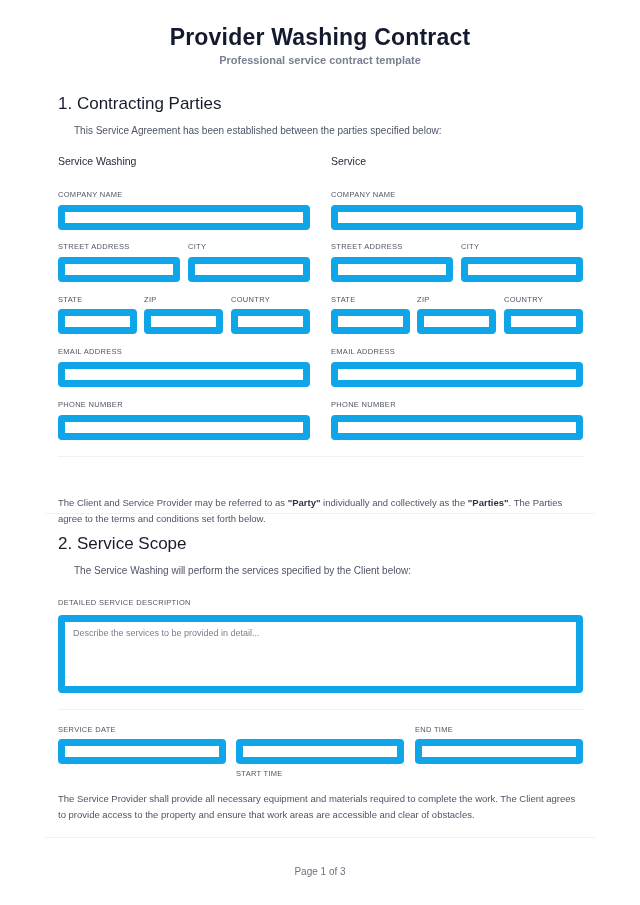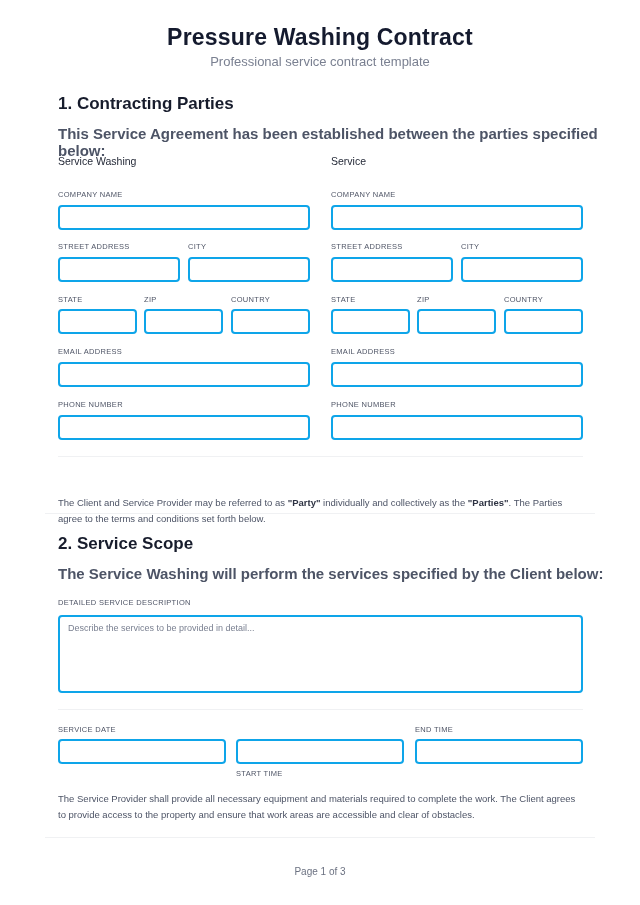--- a/index.html
+++ b/index.html
@@ -1,40 +1,40 @@
 <!DOCTYPE html>
 <html><head>
 <meta charset="utf-8">
 <style>
   html, body { margin: 0; padding: 0; background: #ffffff; }
   body { width: 640px; height: 905px; position: relative; overflow: hidden;
          font-family: "Liberation Sans", "DejaVu Sans", sans-serif; color: #1f2433; }
   .title { position: absolute; left: 0; width: 640px; top: 24px; text-align: center;
            font-size: 23px; font-weight: 700; color: #141a2e; letter-spacing: 0.2px; }
   .subtitle { position: absolute; left: 0; width: 640px; top: 54px; text-align: center;
-              font-size: 13px; color: #7a8091; }
-  .h2 { position: absolute; left: 58px; font-size: 17px; font-weight: 700; color: #171c2c; }
-  .intro { position: absolute; left: 58px; font-size: 15px; color: #4d5466; font-weight: bold; }
+              font-size: 11px; color: #7a8091; font-weight: bold; }
+  .h2 { position: absolute; left: 58px; font-size: 17px; font-weight: 400; color: #171c2c; }
+  .intro { position: absolute; left: 74px; font-size: 10px; color: #4d5466; }
   .party-h { position: absolute; font-size: 10.5px; color: #252a38; }
   .label { position: absolute; font-size: 7.5px; color: #4f5566; letter-spacing: 0.3px; text-transform: uppercase; }
-  .field { position: absolute; height: 25px; border: 2px solid #0ea5e9; border-radius: 4px; background: #fff;
+  .field { position: absolute; height: 25px; border: 7px solid #0ea5e9; border-radius: 4px; background: #fff;
            box-sizing: border-box; }
   .field input, .field textarea { width: 100%; height: 100%; border: none; outline: none; background: transparent;
            font-family: "Liberation Sans", sans-serif; font-size: 9px; color: #4d5466; padding: 0 8px; box-sizing: border-box; }
   .field textarea { padding: 6px 8px; resize: none; }
   .field textarea::placeholder { color: #7a8091; }
   .para { position: absolute; left: 58px; width: 525px; font-size: 9.5px; line-height: 15.5px; color: #4d5466; }
   .para b { font-weight: 600; color: #2d3242; }
   .sep { position: absolute; height: 1px; background: #f0f1f3; }
   .footer { position: absolute; left: 0; width: 640px; top: 866px; text-align: center; font-size: 10px; color: #6b7181; }
 </style>
 </head>
 <body>
 
-<div class="title">Pressure Washing Contract</div>
+<div class="title">Provider Washing Contract</div>
 <div class="subtitle">Professional service contract template</div>
 
 <div class="h2" style="top:94px;">1. Contracting Parties</div>
 <div class="intro" style="top:125px;">This Service Agreement has been established between the parties specified below:</div>
 
 <div class="party-h" style="left:58px; top:155px;">Service Washing</div>
 <div class="party-h" style="left:331px; top:155px;">Service</div>
 
 <div class="label" style="left:58px; top:190px;">COMPANY NAME</div>
 <div class="field" style="left:58px; top:205px; width:252px;"><input value="" style=""></div>

